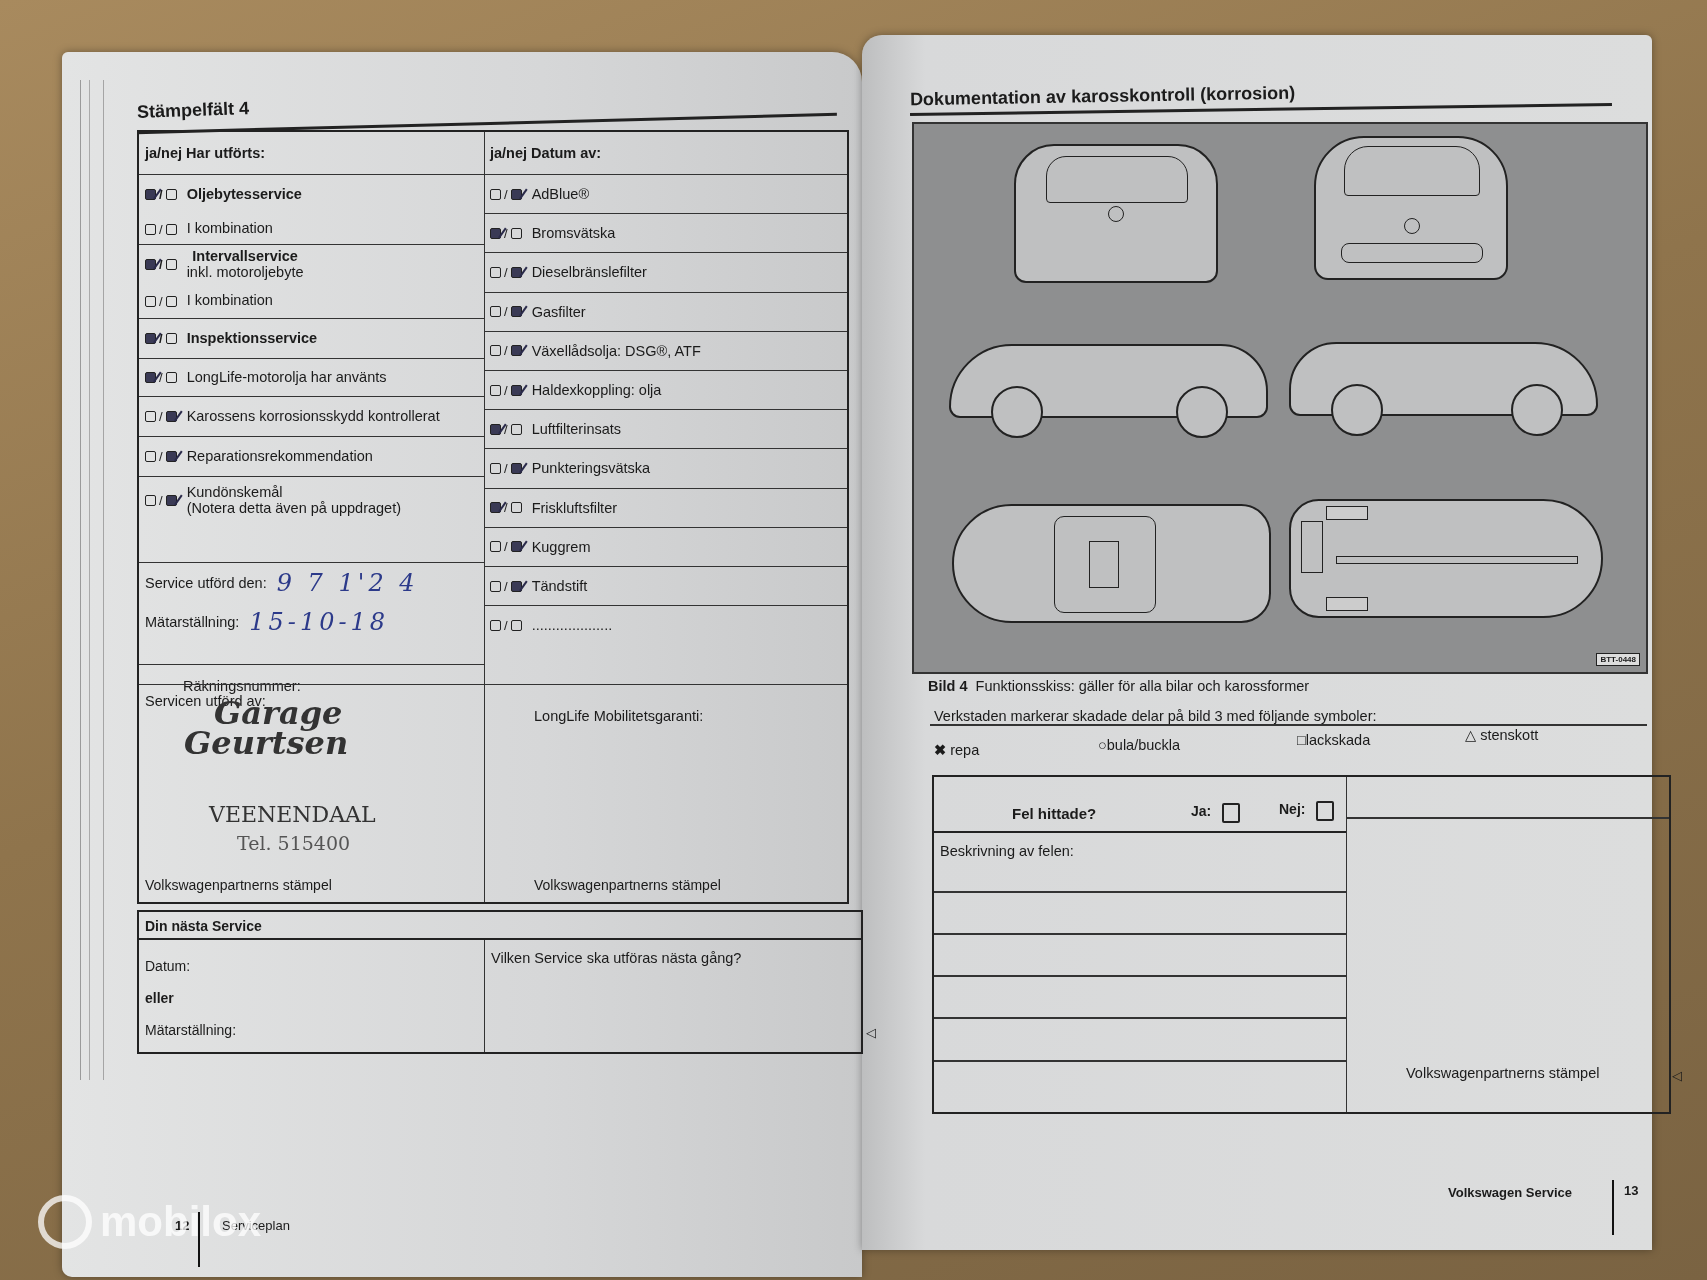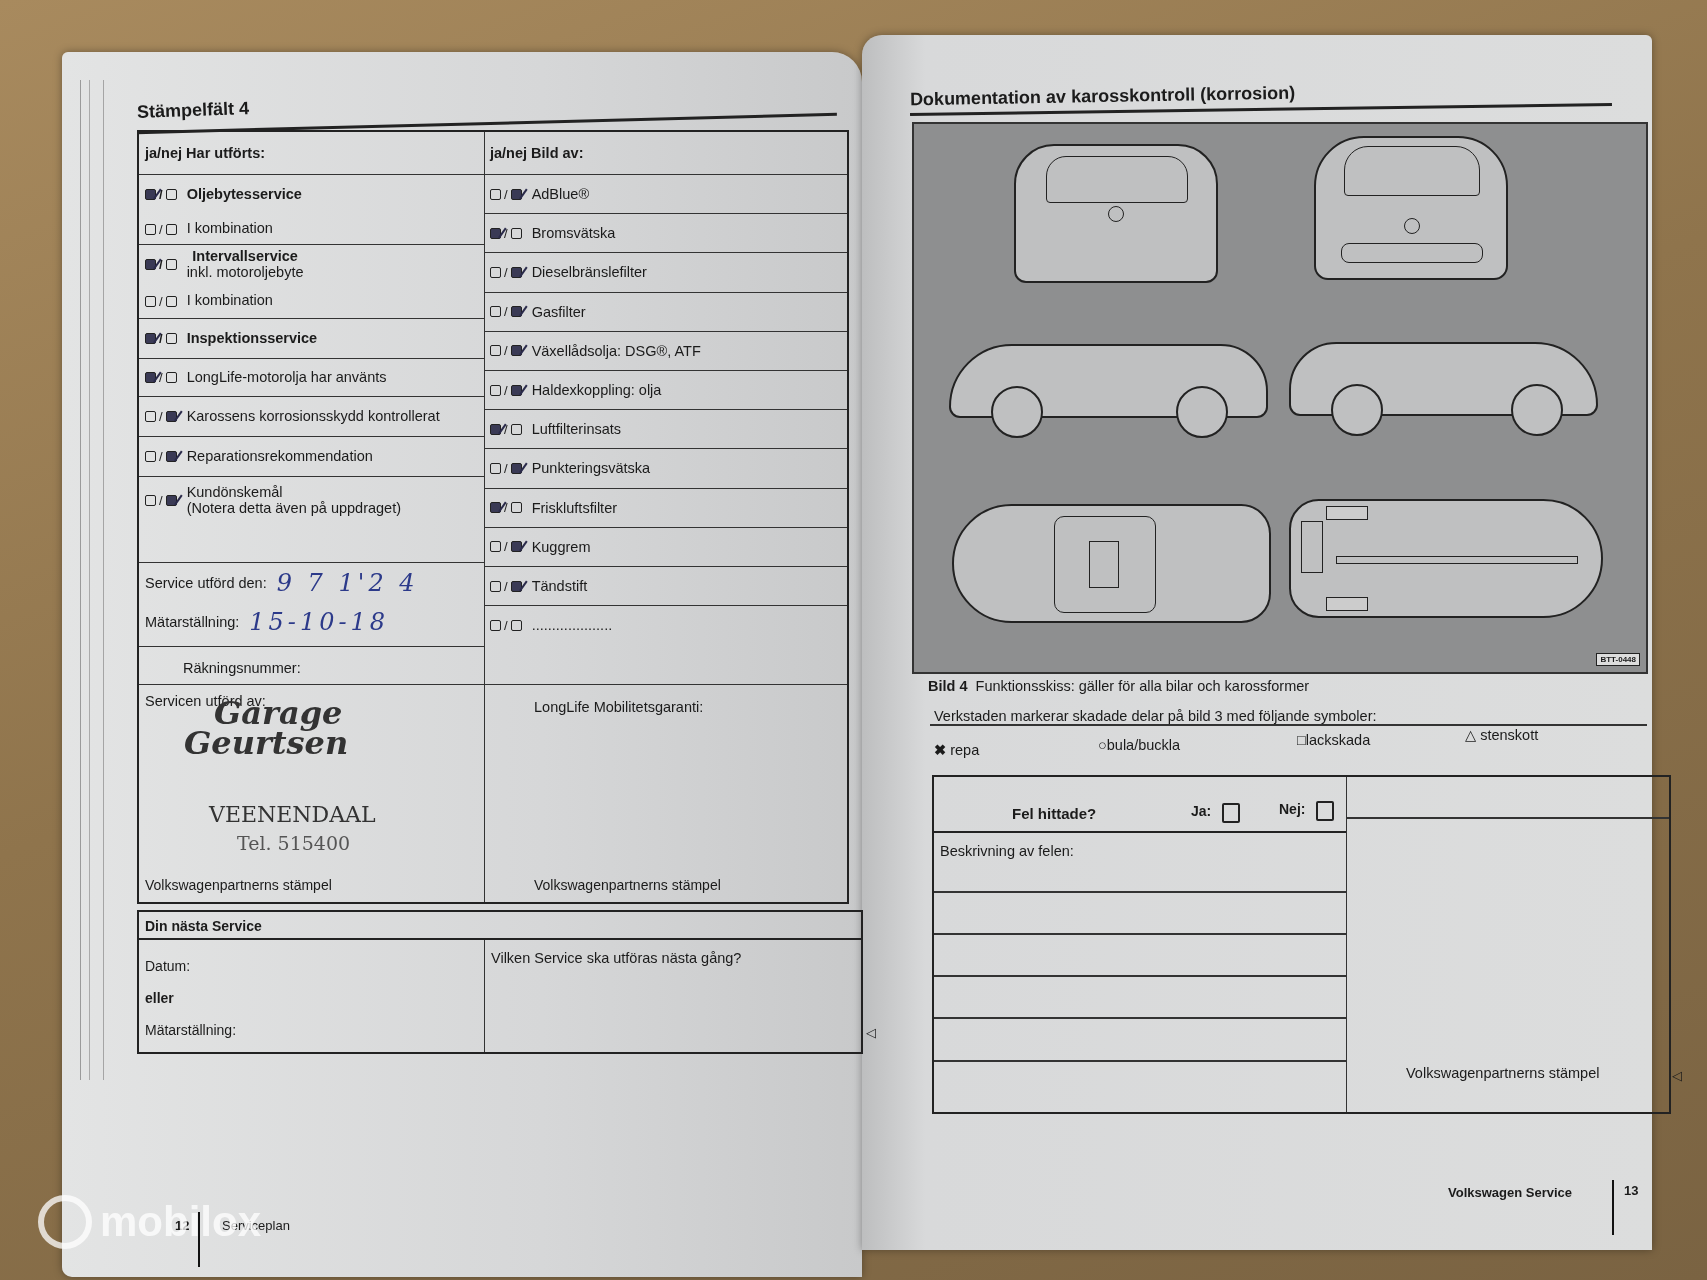--- a/index.html
+++ b/index.html
@@ -102,38 +102,38 @@
         </div>
       </div>
     <div class="row" style="top:430px;height:40px;">
       <span>Service utförd den:</span>
       <span class="hand">9 7 1'2 4</span>
     </div>
     <div class="row" style="top:470px;height:40px;border-top:none;">
       <span>Mätarställning:</span>
       <span class="hand">15-10-18</span>
     </div>
-    <div class="row" style="top:514px;height:42px;padding-left:44px;">
+    <div class="row" style="top:532px;height:42px;padding-left:44px;">
       <span>Räkningsnummer:</span>
     </div>
     <div class="row" style="top:552px;height:218px;align-items:flex-start;padding-top:8px;">
       <span>Servicen utförd av:</span>
     </div>
     <div class="stamp-logo" style="left:45px;top:562px;font-size:32px;font-weight:bold;font-style:italic;">
       <div style="margin-left:30px;">Garage</div>
       <div style="margin-top:-8px;">Geurtsen</div>
     </div>
     <div class="stamp-logo" style="left:70px;top:670px;font-size:22px;">VEENENDAAL</div>
     <div class="stamp-logo" style="left:98px;top:700px;font-size:19px;color:#555;">Tel. 515400</div>
     <div style="position:absolute;left:6px;top:745px;font-size:14px;">Volkswagenpartnerns stämpel</div>
   </div>
 
   <div class="col" style="left:345px;right:0;">
     <div class="row bold" style="top:0;height:42px;border-top:none;">
-        <span>ja/nej Bild av:</span>
+        <span>ja/nej Datum av:</span>
       </div>
     <div id="repl-rows">
         <div class="row" style="top:42px;height:39px;">
           <span class="chk"><span class="box"></span>/<span class="box marked"></span></span>
           <span>AdBlue®</span>
         </div>
         <div class="row" style="top:81.2px;height:39px;">
           <span class="chk"><span class="box marked"></span>/<span class="box"></span></span>
           <span>Bromsvätska</span>
         </div>
@@ -171,21 +171,21 @@
         </div>
         <div class="row" style="top:434px;height:39px;">
           <span class="chk"><span class="box"></span>/<span class="box marked"></span></span>
           <span>Tändstift</span>
         </div>
         <div class="row" style="top:473.20000000000005px;height:39px;">
           <span class="chk"><span class="box"></span>/<span class="box"></span></span>
           <span>....................</span>
         </div>
       </div>
-    <div class="row" style="top:552px;height:218px;align-items:flex-start;padding-top:14px;padding-left:50px;">
+    <div class="row" style="top:552px;height:218px;align-items:flex-start;padding-top:23px;padding-left:50px;">
       <span>LongLife Mobilitetsgaranti:</span>
     </div>
     <div style="position:absolute;left:50px;top:745px;font-size:14px;">Volkswagenpartnerns stämpel</div>
   </div>
 </div>
 
 <div class="next-service">
   <div style="position:absolute;left:0;right:0;top:0;height:28px;border-bottom:2px solid #222;font-weight:bold;font-size:14px;padding:6px 0 0 6px;box-sizing:border-box;">Din nästa Service</div>
   <div style="position:absolute;left:345px;top:28px;bottom:0;border-left:1.5px solid #333;"></div>
   <div style="position:absolute;left:6px;top:46px;font-size:14px;">Datum:</div>

